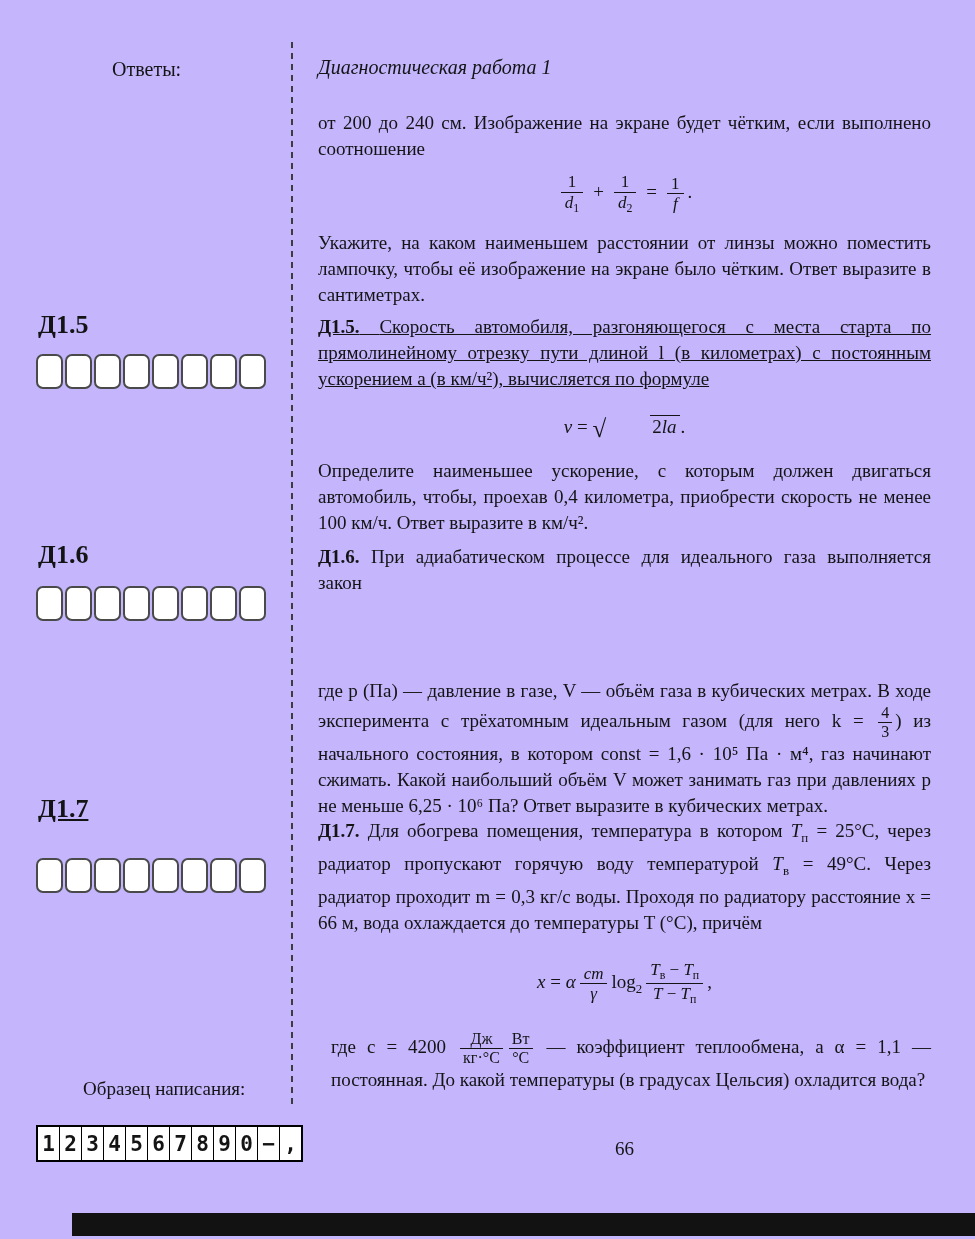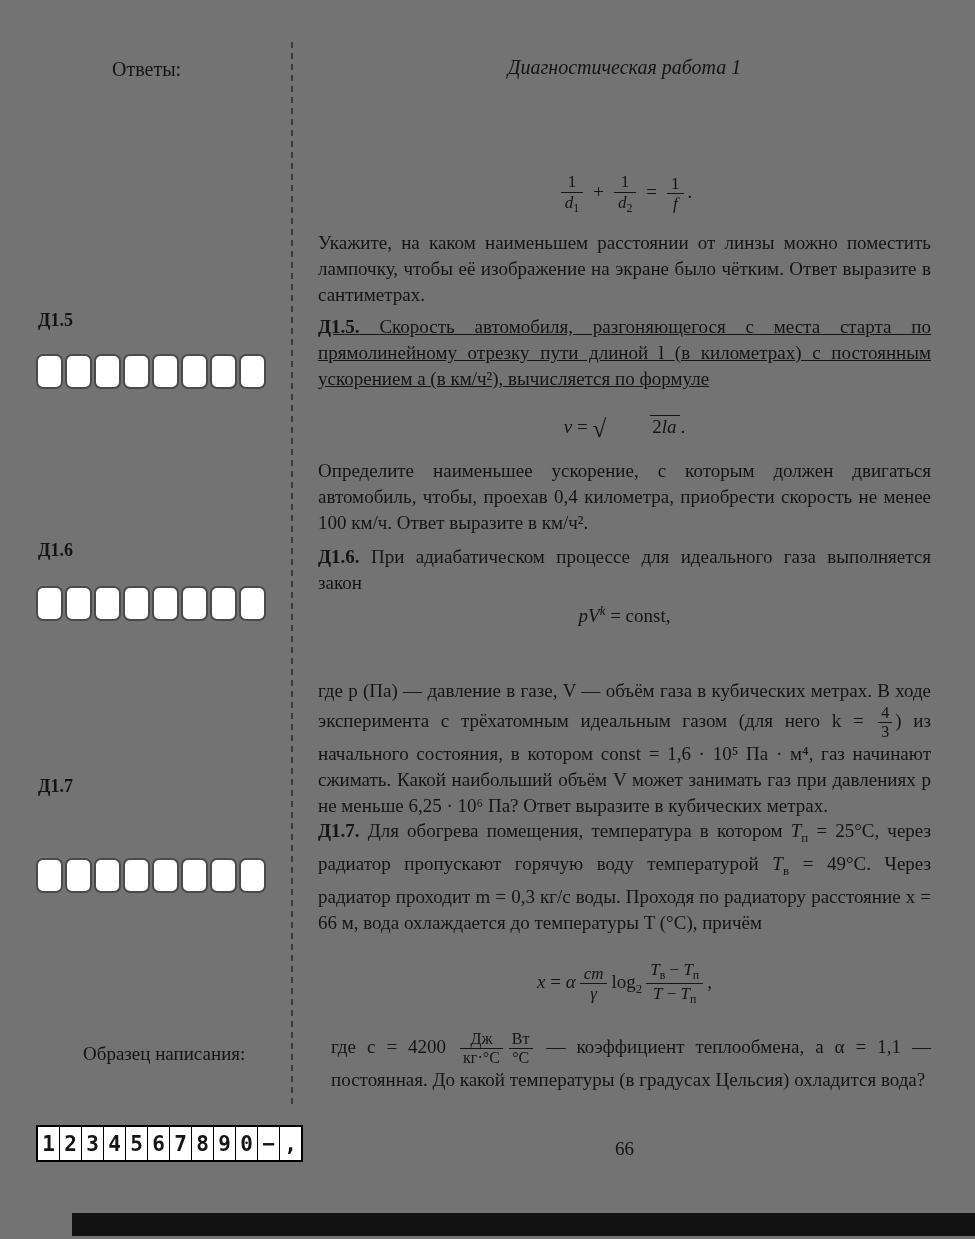--- a/index.html
+++ b/index.html
@@ -1,47 +1,47 @@
 <!DOCTYPE html>
 <html><head>
 <meta charset="utf-8">
 <style>
   html,body { margin:0; padding:0; background:#e8e8e8; }
   .page {
     position:relative; width:975px; height:1239px; margin:0 auto;
-    background:#737373; color:#141414;
+    background:#c4b5fd; color:#141414;
     font-family:"Liberation Serif", serif;
     overflow:hidden;
   }
 
   
   .divider {
     position:absolute; left:291px; top:42px; width:2px; height:1066px;
     background:repeating-linear-gradient(to bottom,#3c3c3c 0 6px, transparent 6px 11px);
   }
 
   
   .answers-header { position:absolute; left:112px; top:58px; font-size:20px; }
-  .answer-label { position:absolute; font-weight:bold; font-size:18px; }
+  .answer-label { position:absolute; font-weight:bold; font-size:26px; }
   .cells { position:absolute; display:flex; gap:2px; }
   .cell { width:23px; height:31px; border:2px solid #4a4a4a; border-radius:7px; background:#fff; }
 
-  .sample-label { position:absolute; left:83px; top:1043px; font-size:19px; }
+  .sample-label { position:absolute; left:83px; top:1078px; font-size:19px; }
   .strip { position:absolute; left:36px; top:1125px; display:flex; border:2px solid #000; background:#fff; }
   .strip .schar {
     width:21px; height:33px; border-right:1px solid #000;
     display:flex; align-items:center; justify-content:center;
     font-family:"DejaVu Sans Mono", monospace; font-weight:bold; font-size:21px;
   }
   .strip .schar:last-child { border-right:none; }
 
   
   .content { position:absolute; left:318px; top:0; width:613px; height:100%; font-size:19px; line-height:26px; }
   .blk { position:absolute; left:0; right:0; text-align:justify; }
-  .doc-title { position:absolute; left:0; right:0; top:54px; text-align:center; font-style:italic; font-size:20px; }
+  .doc-title { position:absolute; left:0; right:0; top:54px; font-style:italic; font-size:20px; }
   .pnum { font-weight:bold; }
   .formula { position:absolute; left:0; right:0; text-align:center; font-size:19px; }
   .mi { font-style:italic; }
   .frac { display:inline-block; vertical-align:middle; text-align:center; margin:0 4px; font-size:17px; line-height:1.15; }
   .frac .num { display:block; padding:0 4px; }
   .frac .den { display:block; border-top:1.5px solid #141414; padding:0 4px; }
   .frac sub, .sup-k { font-size:70%; }
   .frac .den sub, .frac .num sub { font-style:normal; }
   .ifrac { display:inline-block; vertical-align:middle; text-align:center; font-size:16px; line-height:1.12; margin:0 3px; }
   .ifrac .num { display:block; padding:0 3px; }
@@ -82,21 +82,21 @@
     <span class="cell"></span>
       <span class="cell"></span>
       <span class="cell"></span>
       <span class="cell"></span>
       <span class="cell"></span>
       <span class="cell"></span>
       <span class="cell"></span>
       <span class="cell"></span>
   </div>
 
-  <div class="answer-label" style="left:38px; top:776px;">Д1.7</div>
+  <div class="answer-label" style="left:38px; top:794px;text-decoration:underline;">Д1.7</div>
   <div class="cells" style="left:36px; top:858px;">
     <span class="cell"></span>
       <span class="cell"></span>
       <span class="cell"></span>
       <span class="cell"></span>
       <span class="cell"></span>
       <span class="cell"></span>
       <span class="cell"></span>
       <span class="cell"></span>
   </div>
@@ -114,20 +114,21 @@
       <span class="schar">9</span>
       <span class="schar">0</span>
       <span class="schar">−</span>
       <span class="schar">,</span>
   </div>
 
   <div class="content">
 
     <div class="doc-title">Диагностическая работа 1</div>
 
+    <div class="blk" style="top:110px;">от 200 до 240 см. Изображение на экране будет чётким, если выполнено соотношение</div>
 
     <div class="formula" style="top:172px;">
       <span class="frac"><span class="num">1</span><span class="den mi"><span>d</span><sub>1</sub></span></span><span class="op">+</span><span class="frac"><span class="num">1</span><span class="den mi"><span>d</span><sub>2</sub></span></span><span class="op">=</span><span class="frac"><span class="num">1</span><span class="den mi">f</span></span><span>.</span>
     </div>
 
     <div class="blk" style="top:230px;">Укажите, на каком наименьшем расстоянии от линзы можно поместить лампочку, чтобы её изображение на экране было чётким. Ответ выразите в сантиметрах.</div>
 
     <div class="blk" style="top:314px;text-decoration:underline;">
       <b class="pnum">Д1.5.</b>
       <span>Скорость автомобиля, разгоняющегося с места старта по прямолинейному отрезку пути длиной l (в километрах) с постоянным ускорением a (в км/ч²), вычисляется по формуле</span>
@@ -137,23 +138,20 @@
       <span class="mi">v</span><span> = </span><span class="sqrt"><span class="rad">√</span><span class="under"><span>2</span><span class="mi">la</span></span></span><span>.</span>
     </div>
 
     <div class="blk" style="top:458px;">Определите наименьшее ускорение, с которым должен двигаться автомобиль, чтобы, проехав 0,4 километра, приобрести скорость не менее 100 км/ч. Ответ выразите в км/ч².</div>
 
     <div class="blk" style="top:544px;">
       <b class="pnum">Д1.6.</b>
       <span>При адиабатическом процессе для идеального газа выполняется закон</span>
     </div>
 
-    <div class="formula" style="top:598px;">
-      <span class="mi">pV</span><sup class="mi">k</sup><span> = const,</span>
-    </div>
 
     <div class="blk" style="top:642px;margin-top:36px;">
       <span>где p (Па) — давление в газе, V — объём газа в кубических метрах. В ходе эксперимента с трёхатомным идеальным газом (для него k = </span><span class="ifrac"><span class="num">4</span><span class="den">3</span></span><span>) из начального состояния, в котором const = 1,6 · 10⁵ Па · м⁴, газ начинают сжимать. Какой наибольший объём V может занимать газ при давлениях p не меньше 6,25 · 10⁶ Па? Ответ выразите в кубических метрах.</span>
     </div>
 
     <div class="blk" style="top:818px;">
       <b class="pnum">Д1.7.</b>
       <span>Для обогрева помещения, температура в котором </span><span class="mi">T</span><sub>п</sub><span> = 25°C, через радиатор пропускают горячую воду температурой </span><span class="mi">T</span><sub>в</sub><span> = 49°C. Через радиатор проходит m = 0,3 кг/с воды. Проходя по радиатору расстояние x = 66 м, вода охлаждается до температуры T (°C), причём</span>
     </div>
 

